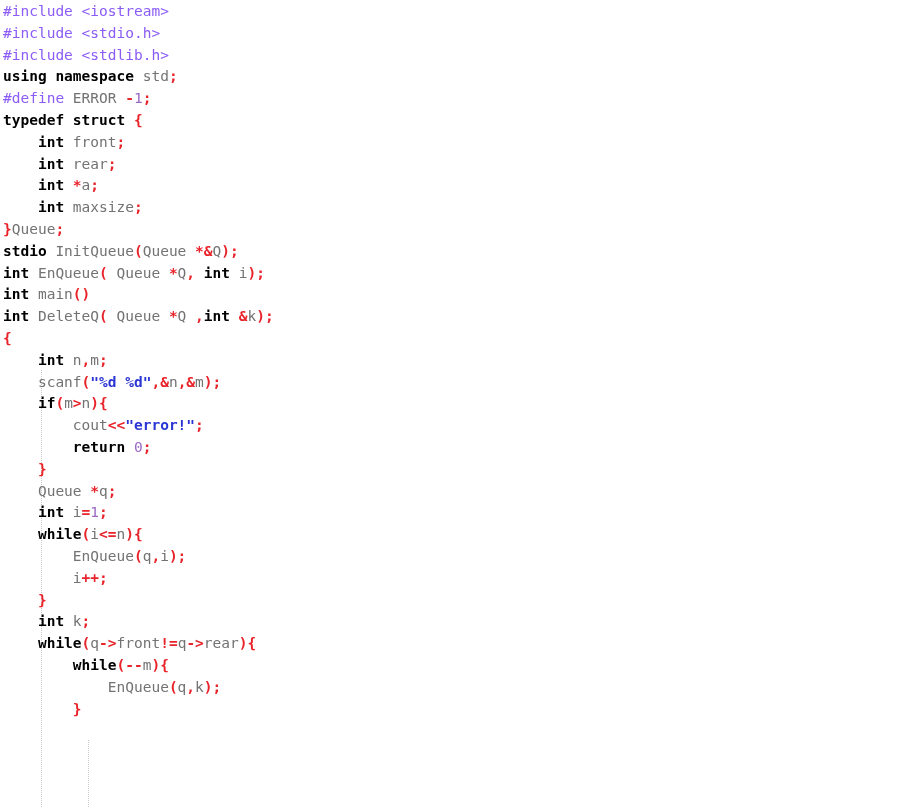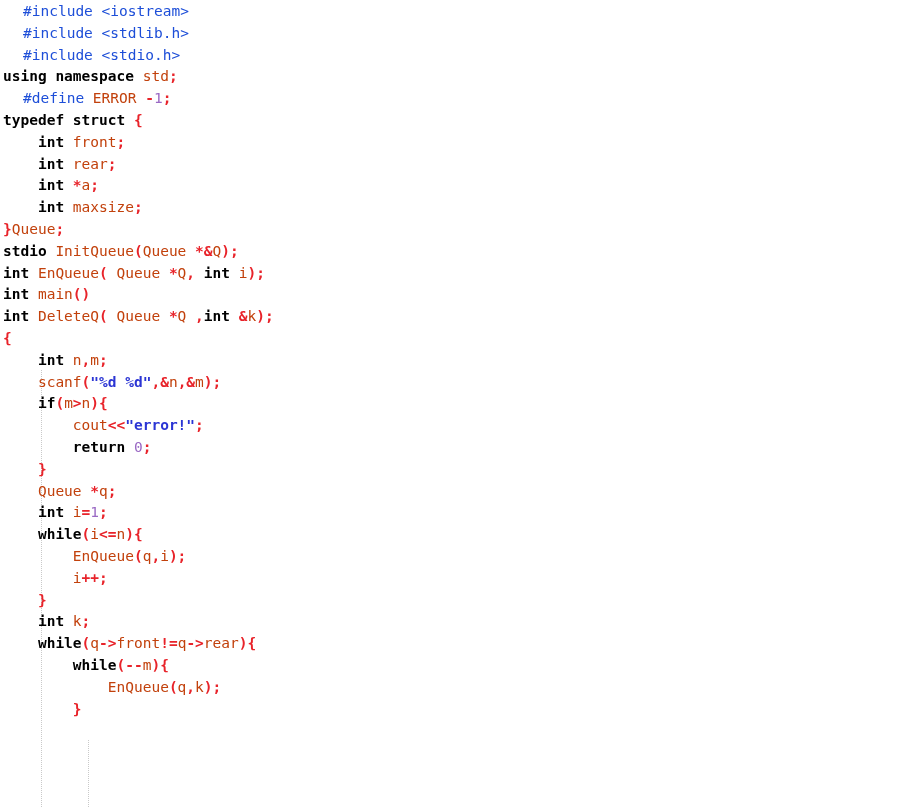--- a/index.html
+++ b/index.html
@@ -45,40 +45,40 @@
   .code-line {
     height: 21.8px;
     line-height: 21.8px;
     font-size: 14.5px;
     white-space: pre;
     color: #000000;
     letter-spacing: 0px;
   }
 
   
-  .t-pre   { color: #1d4ed8; margin-left: 20px; }            
+  .t-pre   { color: #8b5cf6; }            
   .t-kw    { color: #000000; font-weight: bold; text-align: right; }  
   .t-pun   { color: #e8232a; font-weight: bold; }  
-  .t-id    { color: #c2410c; }            
+  .t-id    { color: #737373; }            
   .t-str   { color: #2b35d4; font-weight: bold; }  
   .t-num   { color: #9a69c4; }            
   .t-plain { color: #000000; }
 </style>
 </head>
 <body>
 
 <div id="code-view">
   <div class="indent-guides">
       <div class="guide" style="left: 41px; top: 370px; height: 437px;"></div>
       <div class="guide" style="left: 88px; top: 740px; height: 67px;"></div>
     </div>
   <div class="code-lines">
       <div class="code-line"><span class="t-pre">#include &lt;iostream&gt;</span></div>
+      <div class="code-line"><span class="t-pre">#include &lt;stdio.h&gt;</span></div>
       <div class="code-line"><span class="t-pre">#include &lt;stdlib.h&gt;</span></div>
-      <div class="code-line"><span class="t-pre">#include &lt;stdio.h&gt;</span></div>
       <div class="code-line"><span class="t-kw">using namespace </span><span class="t-id">std</span><span class="t-pun">;</span></div>
       <div class="code-line"><span class="t-pre">#define </span><span class="t-id">ERROR </span><span class="t-pun">-</span><span class="t-num">1</span><span class="t-pun">;</span></div>
       <div class="code-line"><span class="t-kw">typedef struct </span><span class="t-pun">{</span></div>
       <div class="code-line"><span class="t-plain">    </span><span class="t-kw">int </span><span class="t-id">front</span><span class="t-pun">;</span></div>
       <div class="code-line"><span class="t-plain">    </span><span class="t-kw">int </span><span class="t-id">rear</span><span class="t-pun">;</span></div>
       <div class="code-line"><span class="t-plain">    </span><span class="t-kw">int </span><span class="t-pun">*</span><span class="t-id">a</span><span class="t-pun">;</span></div>
       <div class="code-line"><span class="t-plain">    </span><span class="t-kw">int </span><span class="t-id">maxsize</span><span class="t-pun">;</span></div>
       <div class="code-line"><span class="t-pun">}</span><span class="t-id">Queue</span><span class="t-pun">;</span></div>
       <div class="code-line"><span class="t-kw">stdio </span><span class="t-id">InitQueue</span><span class="t-pun">(</span><span class="t-id">Queue </span><span class="t-pun">*&amp;</span><span class="t-id">Q</span><span class="t-pun">);</span></div>
       <div class="code-line"><span class="t-kw">int </span><span class="t-id">EnQueue</span><span class="t-pun">(</span><span class="t-id"> Queue </span><span class="t-pun">*</span><span class="t-id">Q</span><span class="t-pun">,</span><span class="t-kw"> int </span><span class="t-id">i</span><span class="t-pun">);</span></div>

